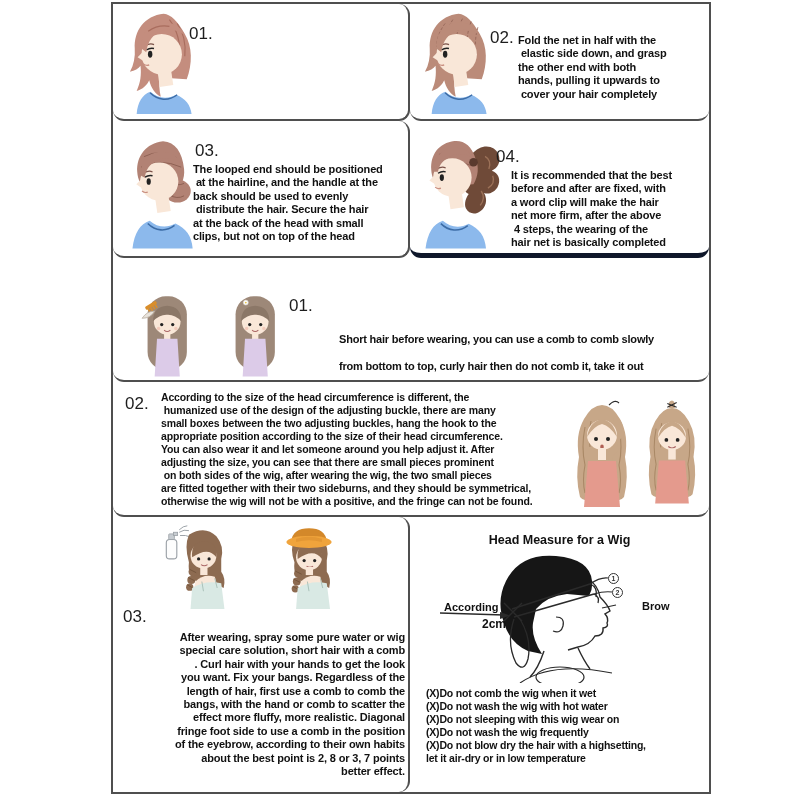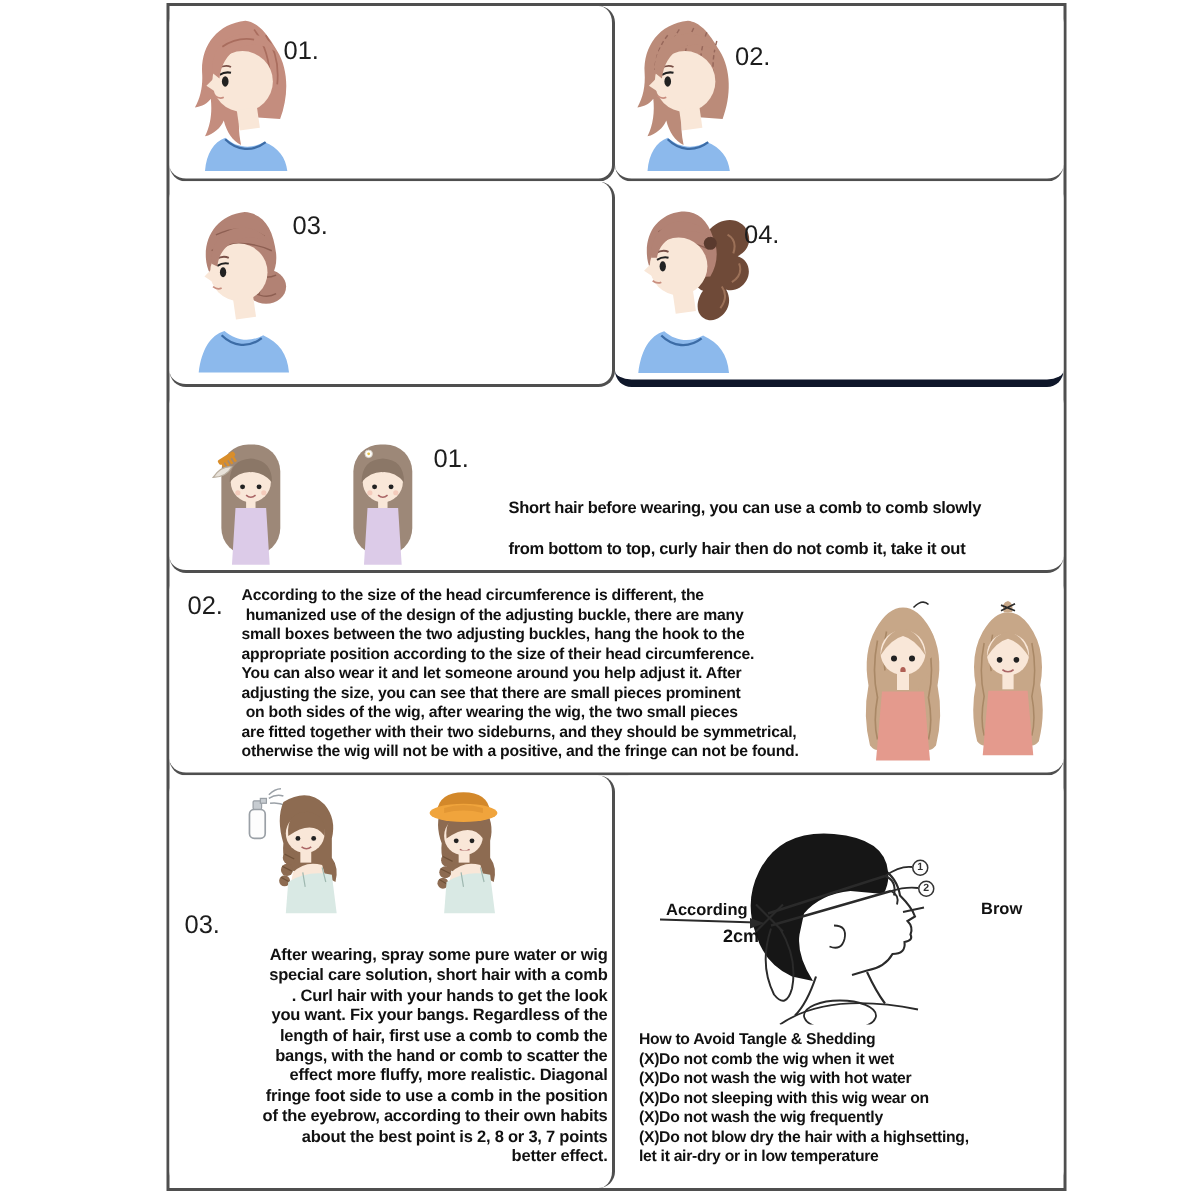--- a/index.html
+++ b/index.html
@@ -92,20 +92,25 @@
           <ellipse cx="30" cy="46" rx="2.3" ry="3.6" fill="#222"></ellipse>
           <path d="M26,41.5 q4,-2.5 8,-1.5" stroke="#222" stroke-width="1.4" fill="none"></path>
           <path d="M23,56 q3,2.5 6,1" stroke="#c98f80" stroke-width="1.2" fill="none"></path>
           <path class="hairB" d="M21,40 C20,22 32,12 46,13 c10,0.8 17,6 20,13 c-9,-6 -19,-7 -27,-3 c-8,4 -12,12 -13,21 z"></path>
           <path class="skin" d="M38,66 l14,-2 2,14 -14,2 z"></path>
           <path class="shirtB" d="M16,108 c1,-12 6,-20 14,-23 c8,7 18,8 27,3 c10,4 15,11 16,20 z"></path>
           <path class="shirtB-line" d="M30,86 c8,8 19,9 28,2"></path>
         </svg>
       </div>
       <div class="abs num" style="left:80px;top:24px;">02.</div>
+      <div class="abs txt" style="left:108px;top:30px;width:186px;">Fold the net in half with the
+&nbsp;elastic side down, and grasp
+the other end with both
+hands, pulling it upwards to
+&nbsp;cover your hair completely</div>
     </div>
 
     <div class="panel p03">
       <div class="abs" style="left:8px;top:12px;width:86px;height:118px;">
         <svg viewBox="0 0 90 118" width="86" height="118">
           <path class="hairC" d="M44,6 C26,8 16,22 17,38 c0.5,8 4,15 10,19 c8,6 20,7 28,2 c8,-5 12,-14 11,-24 C64,17 57,7 44,6 Z"></path>
           <ellipse class="hairC" cx="59" cy="58" rx="14" ry="12"></ellipse>
           <path class="hairC-line" d="M24,22 q18,-9 34,1 M21,33 q20,-10 42,0 M23,45 q18,9 32,4 M48,50 q12,3 18,0 M50,62 q9,5 16,1 M52,46 q4,10 2,18"></path>
           <circle class="skin" cx="40" cy="48" r="20"></circle>
           <path class="skin" d="M21,46 l-5,5 6,4 z"></path>
@@ -113,20 +118,26 @@
           <ellipse cx="29" cy="48" rx="2.2" ry="3.5" fill="#222"></ellipse>
           <path d="M25,43.5 q4,-2.5 8,-1.5" stroke="#222" stroke-width="1.4" fill="none"></path>
           <path d="M22,58 q3,2.5 6,1" stroke="#c98f80" stroke-width="1.2" fill="none"></path>
           <path class="hairC" d="M21,42 C20,26 31,16 44,17 c9,0.7 15,5 18,11 c-8,-5 -17,-6 -24,-2 c-8,4 -12,9 -13,18 z"></path>
           <path class="skin" d="M36,67 l14,-2 2,14 -14,2 z"></path>
           <path class="shirtB" d="M12,118 c2,-16 8,-26 18,-29 c8,7 18,8 27,3 c11,5 17,13 18,26 z"></path>
           <path class="shirtB-line" d="M28,92 c8,8 19,9 28,2"></path>
         </svg>
       </div>
       <div class="abs num" style="left:82px;top:20px;">03.</div>
+      <div class="abs txt" style="left:80px;top:42px;width:215px;">The looped end should be positioned
+&nbsp;at the hairline, and the handle at the
+back should be used to evenly
+&nbsp;distribute the hair. Secure the hair
+at the back of the head with small
+clips, but not on top of the head</div>
     </div>
 
     <div class="panel p04">
       <div class="abs" style="left:4px;top:10px;width:96px;height:120px;">
         <svg viewBox="0 0 100 120" width="96" height="120">
           <path class="pony" d="M60,22 c10,-12 24,-10 28,0 c3,8 -1,14 -7,17 c7,2 10,10 6,17 c-3,5 -9,8 -14,6 c4,7 2,15 -4,19 c-5,4 -12,3 -15,-3 c-2,-5 0,-11 3,-15 c-5,-2 -8,-8 -6,-14 c1.6,-4 5,-7 9,-8 c-3,-6 -3,-13 0,-19 z"></path>
           <path class="pony-line" d="M74,24 q7,4 4,13 M82,44 q3,8 -5,13 M70,60 q5,7 -1,15"></path>
           <path class="hairC" d="M42,8 C26,10 17,22 18,38 c0.4,7 3,13 8,17 l36,-2 c5,-8 6,-18 2,-27 C60,13 52,7 42,8 Z"></path>
           <path class="hairC-line" d="M26,22 q16,-9 32,0 M23,34 q18,-9 38,0"></path>
           <circle fill="#5a3a2e" cx="62" cy="30" r="4.5"></circle>
@@ -136,20 +147,26 @@
           <ellipse cx="29" cy="46" rx="2.2" ry="3.5" fill="#222"></ellipse>
           <path d="M25,41.5 q4,-2.5 8,-1.5" stroke="#222" stroke-width="1.4" fill="none"></path>
           <path d="M22,56 q3,2.5 6,1" stroke="#c98f80" stroke-width="1.2" fill="none"></path>
           <path class="hairC" d="M21,40 C20,24 31,14 44,15 c9,0.7 15,5 18,11 c-8,-5 -17,-6 -24,-2 c-8,4 -12,9 -13,16 z"></path>
           <path class="skin" d="M36,65 l14,-2 2,14 -14,2 z"></path>
           <path class="shirtB" d="M12,120 c2,-16 8,-26 18,-29 c8,7 18,8 27,3 c11,5 17,13 18,26 z"></path>
           <path class="shirtB-line" d="M28,94 c8,8 19,9 28,2"></path>
         </svg>
       </div>
       <div class="abs num" style="left:86px;top:26px;">04.</div>
+      <div class="abs txt" style="left:101px;top:48px;width:190px;">It is recommended that the best
+before and after are fixed, with
+a word clip will make the hair
+net more firm, after the above
+&nbsp;4 steps, the wearing of the
+hair net is basically completed</div>
     </div>
 
     <div class="panel p05">
       <div class="abs" style="left:20px;top:32px;width:70px;height:88px;">
         <svg viewBox="0 0 70 112" width="70" height="88">
           <rect class="hairF" x="9" y="8" width="50" height="94" rx="23"></rect>
           <circle class="skin" cx="34" cy="40" r="17"></circle>
           <path class="hairF-dk" d="M16,40 Q16,21 34,20 Q52,21 52,40 Q44,31 34,31.5 Q24,31 16,40 Z"></path>
           <circle cx="27" cy="44" r="2.1" fill="#222"></circle>
             <circle cx="41" cy="44" r="2.1" fill="#222"></circle>
@@ -291,20 +308,21 @@
 length of hair, first use a comb to comb the
 &nbsp;bangs, with the hand or comb to scatter the
 &nbsp;effect more fluffy, more realistic. Diagonal
 fringe foot side to use a comb in the position
 &nbsp;of the eyebrow, according to their own habits
 &nbsp;about the best point is 2, 8 or 3, 7 points
 better effect.</div>
     </div>
 
     <div class="panel p08">
+      <div class="abs measure-title" style="left:0;top:16px;">Head Measure for a Wig</div>
 
       <div class="abs" style="left:22px;top:34px;width:252px;height:132px;">
         <svg viewBox="0 0 252 132" width="252" height="132">
 
           <path class="ink" stroke-width="1.4" d="M156,28 Q166,34 168,46 Q176,54 178,60 L173,63 Q177,67 175,72 Q177,76 171,77 Q172,85 163,85 Q158,94 146,96 L136,99"></path>
           <path class="ink" stroke-width="1.4" d="M112,100 Q106,118 98,126 M146,97 Q152,110 158,118"></path>
           <path class="ink" stroke-width="1.2" d="M88,132 Q120,110 180,122"></path>
           <ellipse class="ink" cx="128" cy="126" rx="24" ry="10" stroke-width="1.2"></ellipse>
 
           <path class="hairDk" d="M160,30 Q158,8 124,5 Q88,2 74,30 Q64,50 72,72 Q78,92 96,100 L110,103 Q99,86 101,72 L104,58 Q115,45 135,43 L157,45 Q161,38 160,30 Z"></path>
@@ -320,26 +338,25 @@
           <path class="ink" stroke-width="1.3" d="M8,62 L72,64"></path>
           <polygon points="78,64.5 68,61 68,68" fill="#2a2a2a"></polygon>
 
           <path class="ink" stroke-width="1.2" d="M158,33 Q168,26 176,27 M162,43 Q172,40 180,41"></path>
           <path class="ink" stroke-width="1.2" d="M170,57 L184,54"></path>
         </svg>
       </div>
 
       <div class="abs dlabel" style="left:34px;top:84px;">According</div>
       <div class="abs dlabel-sm" style="left:72px;top:100px;">2cm</div>
-      <div class="abs dlabel" style="left:218px;top:83px;padding-left:26px;">Brow</div>
+      <div class="abs dlabel" style="left:206px;top:83px;padding-left:26px;">Brow</div>
       <div class="abs callout" style="left:198px;top:56px;">1</div>
       <div class="abs callout" style="left:202px;top:70px;">2</div>
 
       <div class="abs" style="left:16px;top:170px;width:278px;">
-        <div class="txt-dense" style="letter-spacing:-0.2px;">How to Avoid Tangle &amp; Shedding</div>
         <div class="txt-dense" style="letter-spacing:-0.2px;">(X)Do not comb the wig when it wet
 (X)Do not wash the wig with hot water
 (X)Do not sleeping with this wig wear on
 (X)Do not wash the wig frequently
 (X)Do not blow dry the hair with a highsetting,
 let it air-dry or in low temperature</div>
       </div>
     </div>
 
   </div>

